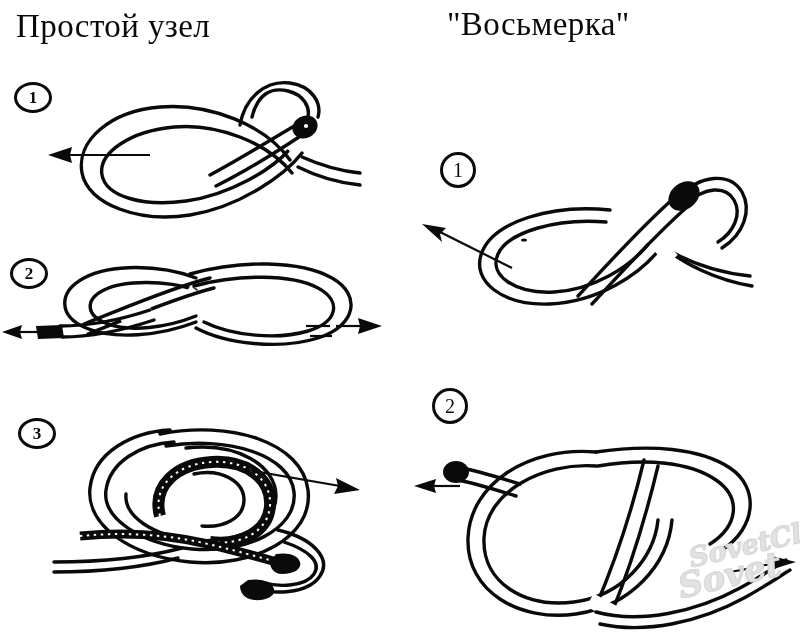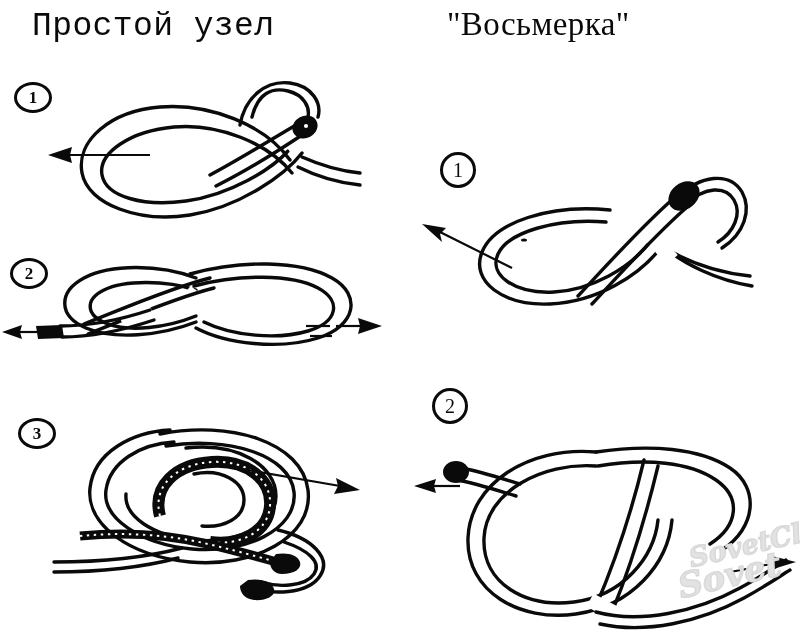--- a/index.html
+++ b/index.html
@@ -21,21 +21,21 @@
   .title {
     position: absolute;
     margin: 0;
     font-family: "Liberation Serif", "DejaVu Serif", serif;
     font-size: 33px;
     font-weight: 400;
     color: #0a0a0a;
     white-space: nowrap;
     letter-spacing: 0.4px;
   }
-  #title-left  { left: 32px;  top: 8px; font-family: Liberation Mono, monospace; }
+  #title-left  { left: 16px;  top: 8px; }
   #title-right { left: 447px; top: 6px; }
 
   
   .step-badge {
     position: absolute;
     display: flex;
     align-items: center;
     justify-content: center;
     font-family: "Liberation Serif", "DejaVu Serif", serif;
     font-weight: 700;

